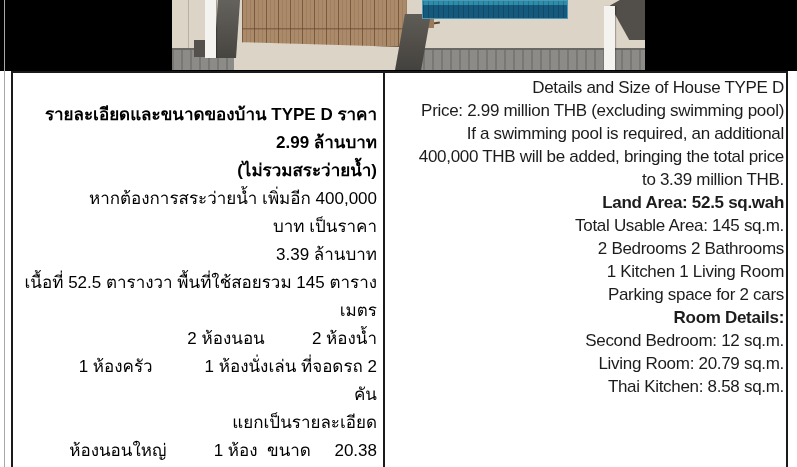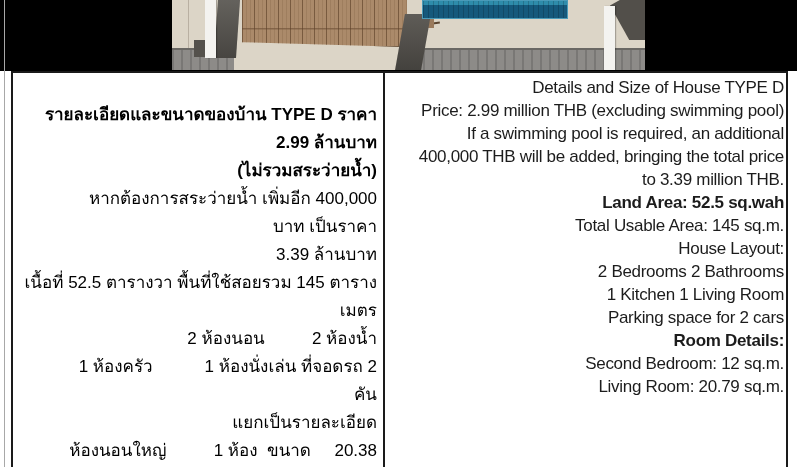--- a/index.html
+++ b/index.html
@@ -95,23 +95,23 @@
         <div class="line">     ห้องนอนใหญ่          1 ห้อง  ขนาด     20.38    ตารางเมตร</div>
       </div>
     <div class="col col-right">
         <div class="line">Details and Size of House TYPE D</div>
         <div class="line">Price: 2.99 million THB (excluding swimming pool)</div>
         <div class="line">If a swimming pool is required, an additional</div>
         <div class="line">400,000 THB will be added, bringing the total price</div>
         <div class="line">to 3.39 million THB.</div>
         <div class="line bold">Land Area: 52.5 sq.wah</div>
         <div class="line">Total Usable Area: 145 sq.m.</div>
-        <div class="line">House Layout:</div>
         <div class="line">    2 Bedrooms 2 Bathrooms</div>
         <div class="line">    1 Kitchen 1 Living Room</div>
         <div class="line">    Parking space for 2 cars</div>
         <div class="line bold">Room Details:</div>
         <div class="line">    Second Bedroom: 12 sq.m.</div>
         <div class="line">    Living Room: 20.79 sq.m.</div>
+        <div class="line">    Thai Kitchen: 8.58 sq.m.</div>
       </div>
   </div>
 
 </div>
 
 </body></html>

